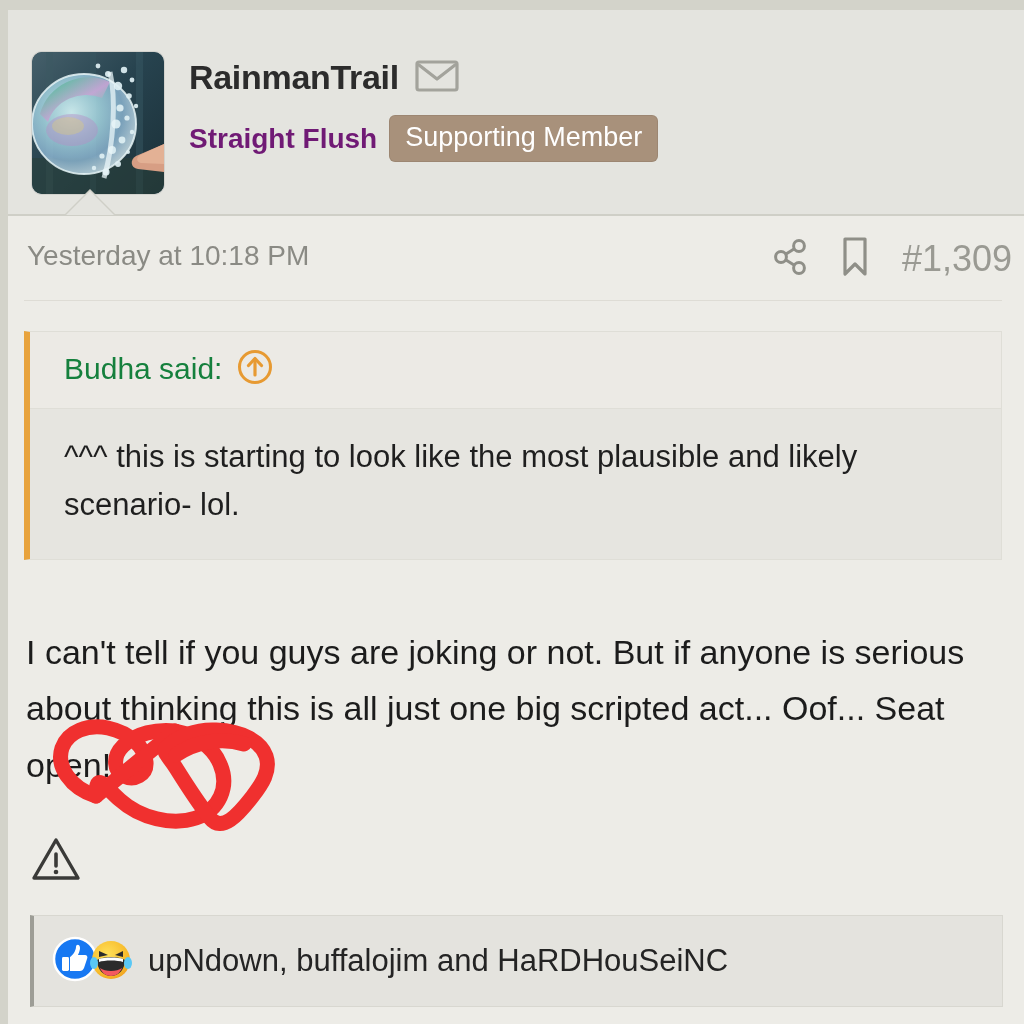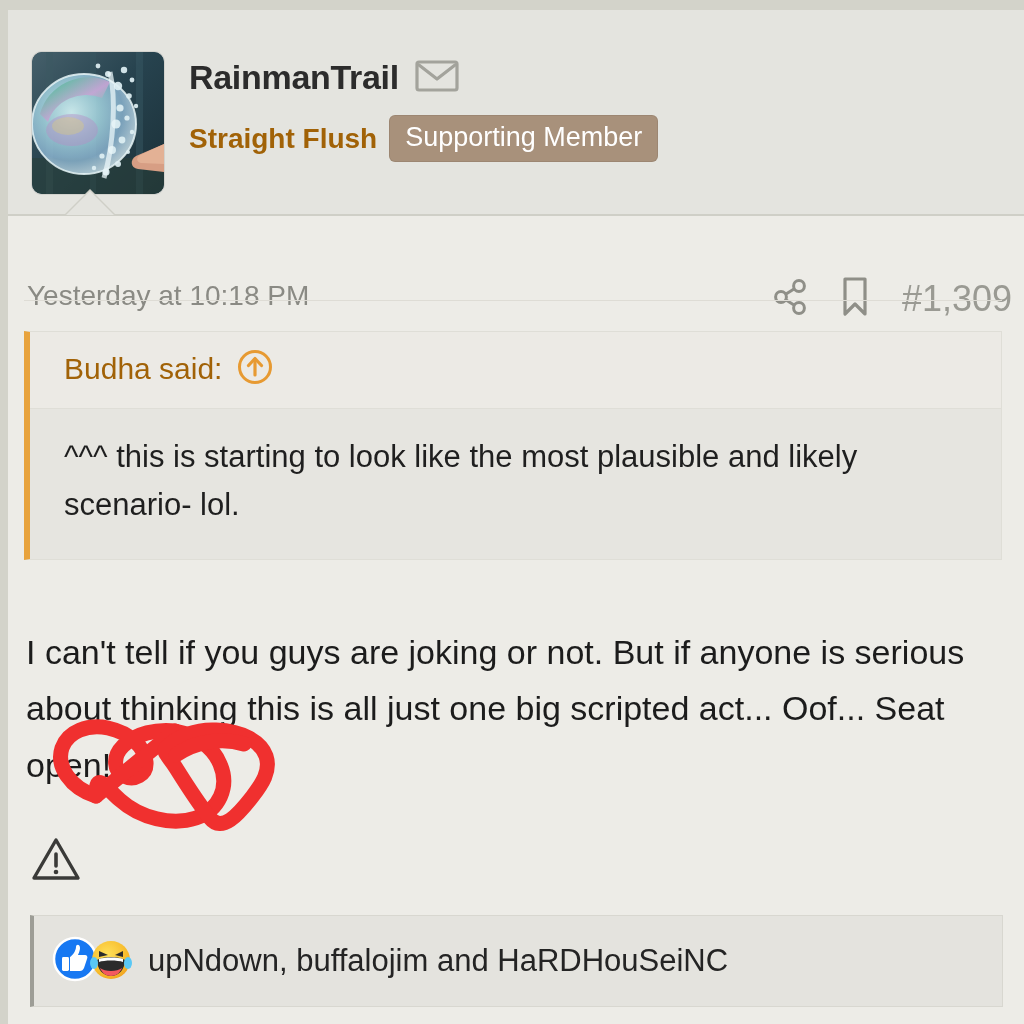--- a/index.html
+++ b/index.html
@@ -104,39 +104,39 @@
   .title-line {
     position: absolute;
     left: 181px; top: 105px;
     display: flex;
     align-items: center;
     gap: 12px;
   }
   .user-title {
     font-size: 28px;
     font-weight: bold;
-    color: #a16207;
+    color: #701a75;
     white-space: nowrap;
   }
   .member-badge {
     background: #a8917b;
     color: #ffffff;
     font-size: 27px;
     padding: 9px 16px 11px 16px;
     border-radius: 6px;
     white-space: nowrap;
     line-height: 1;
     box-shadow: inset 0 0 0 1px rgba(0,0,0,0.07);
   }
 
   
   .meta-row {
     position: absolute;
     left: 8px; top: 216px;
-    width: 1016px; height: 84px; margin-top: 40px;
+    width: 1016px; height: 84px;
   }
   .post-date {
     position: absolute;
     left: 19px; top: 24px;
     font-size: 28px;
     color: #8a8a84;
     white-space: nowrap;
   }
   .meta-icons {
     position: absolute;
@@ -171,21 +171,21 @@
   .quote-head {
     background: #eceae5;
     padding: 16px 0 18px 34px;
     border-bottom: 1px solid #dfded7;
     display: flex;
     align-items: center;
     gap: 14px;
   }
   .quote-author {
     font-size: 30px;
-    color: #a16207;
+    color: #15803d;
     white-space: nowrap;
     text-align: center;
   }
   .quote-body {
     padding: 24px 40px 30px 34px;
     font-size: 31px;
     line-height: 1.55;
     color: #1f1f1f;
   }
 

